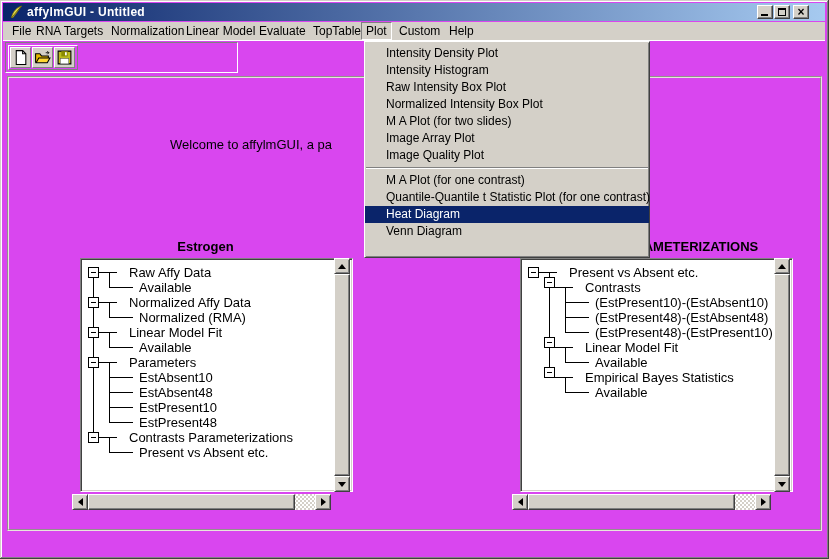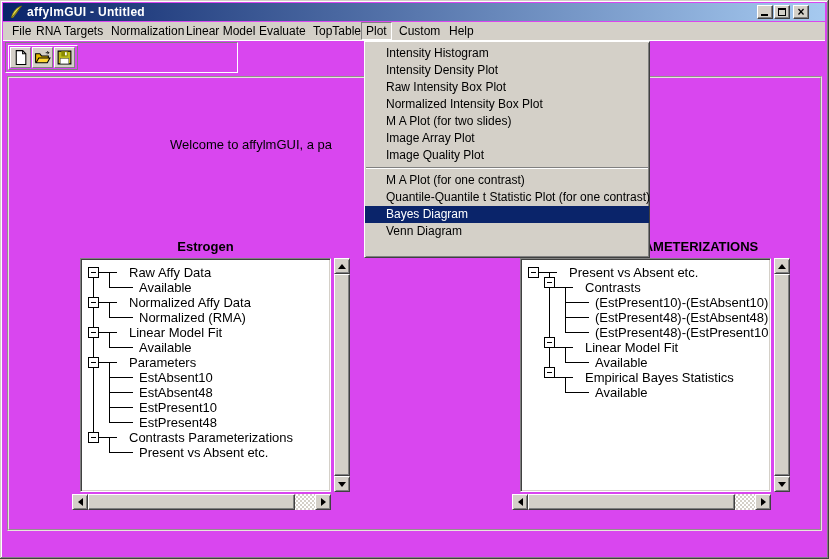--- a/index.html
+++ b/index.html
@@ -27,21 +27,21 @@
   .mitem.open{border:1px solid;border-color:#808080 #fff #fff #808080;line-height:16px;}
   .tbframe{position:absolute;left:5px;top:42px;width:233px;height:31px;
            border:1px solid;border-color:#808080 #fff #fff #808080;}
   .tbgroup{position:absolute;left:2px;top:2px;width:70px;height:25px;
            border:1px solid;border-color:#fff #808080 #808080 #fff;padding:1px;}
   .tbtn{float:left;width:21px;height:21px;margin-right:1px;background:#d4d0c8;
         border:1px solid;border-color:#fff #808080 #808080 #fff;padding:1px 1px;}
   .mainframe{position:absolute;left:7px;top:76px;width:815px;height:455px;border:2px groove #e8e4dc;}
   .welcome{position:absolute;left:170px;top:137px;font-size:13px;white-space:nowrap;}
   .treetitle{position:absolute;top:239px;width:251px;text-align:center;font-weight:bold;font-size:13px;white-space:nowrap;}
-  .treebox{position:absolute;top:258px;width:251px;height:234px;background:#fff;
+  .treebox{position:absolute;top:258px;width:273px;height:234px;background:#fff;
            border:1px solid;border-color:#808080 #fff #fff #808080;
            box-shadow:inset 1px 1px 0 #404040, inset -1px -1px 0 #d4d0c8;}
   .treecontent{position:absolute;left:2px;top:2px;right:2px;bottom:2px;overflow:hidden;font-size:13px;}
   .tl{position:absolute;height:15px;line-height:15px;white-space:nowrap;color:#000;}
   .lv{position:absolute;width:1px;background:#000;}
   .lh{position:absolute;height:1px;background:#000;}
   .mbox{position:absolute;width:11px;height:11px;background:#fff;border:1px solid #000;}
   .minus{position:absolute;left:2px;top:4px;width:5px;height:1px;background:#000;}
   .stipple{background-color:#fff;
     background-image:linear-gradient(45deg,#d4d0c8 25%,transparent 25%,transparent 75%,#d4d0c8 75%),
@@ -259,27 +259,27 @@
     <div class="sbbtn" style="left:0;">
         <div class="tri tri-left"></div>
       </div>
     <div class="thumbh" style="width:207px;"></div>
     <div class="sbbtn" style="right:0;">
         <div class="tri tri-right"></div>
       </div>
   </div>
 
   <div class="dropdown">
+    <div class="dditem">Intensity Density Plot</div>
     <div class="dditem">Intensity Histogram</div>
-    <div class="dditem">Intensity Density Plot</div>
     <div class="dditem">Raw Intensity Box Plot</div>
     <div class="dditem">Normalized Intensity Box Plot</div>
     <div class="dditem">M A Plot (for two slides)</div>
     <div class="dditem">Image Array Plot</div>
     <div class="dditem">Image Quality Plot</div>
     <div class="ddsep"></div>
     <div class="dditem">M A Plot (for one contrast)</div>
     <div class="dditem">Quantile-Quantile t Statistic Plot (for one contrast)</div>
-    <div class="dditem hl">Bayes Diagram</div>
+    <div class="dditem hl">Heat Diagram</div>
     <div class="dditem">Venn Diagram</div>
   </div>
 
 </div>
 
 </body></html>

